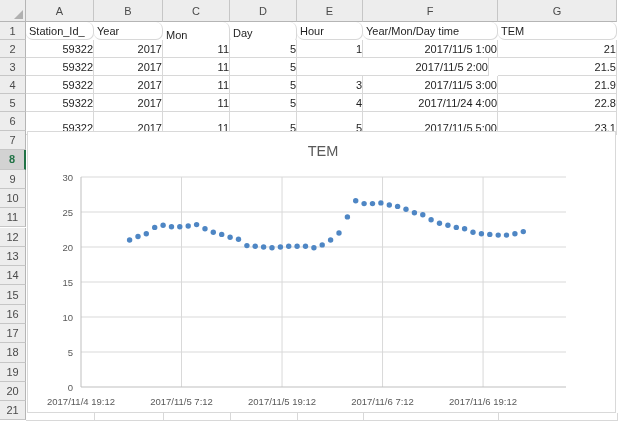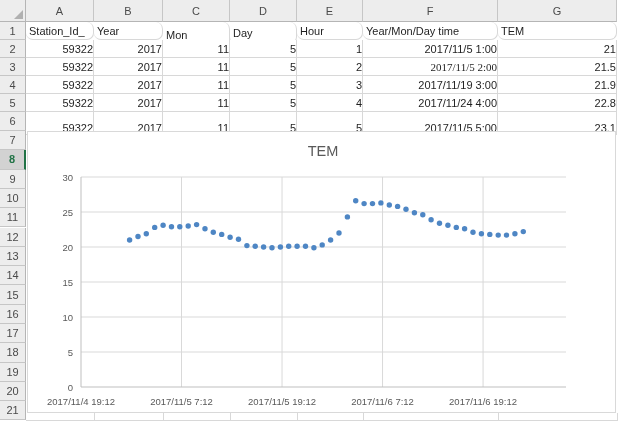--- a/index.html
+++ b/index.html
@@ -77,28 +77,28 @@
       <div class="cell num" style="left: 163px; top: 40px; width: 67px; height: 18px;">11</div>
       <div class="cell num" style="left: 230px; top: 40px; width: 67px; height: 18px;">5</div>
       <div class="cell num" style="left: 297px; top: 40px; width: 66px; height: 18px;">1</div>
       <div class="cell num" style="left: 363px; top: 40px; width: 135px; height: 18px;">2017/11/5 1:00</div>
       <div class="cell num" style="left: 498px; top: 40px; width: 119px; height: 18px;">21</div>
       <div class="cell num" style="left: 26px; top: 58px; width: 68px; height: 18px;">59322</div>
       <div class="cell num" style="left: 94px; top: 58px; width: 69px; height: 18px;">2017</div>
       <div class="cell num" style="left: 163px; top: 58px; width: 67px; height: 18px;">11</div>
       <div class="cell num" style="left: 230px; top: 58px; width: 67px; height: 18px;">5</div>
       <div class="cell num" style="left: 297px; top: 58px; width: 66px; height: 18px;">2</div>
-      <div class="cell num" style="left: 363px; top: 58px; width: 135px; height: 18px; font-family: Liberation Serif, serif;">2017/11/5 2:00</div>
+      <div class="cell num" style="left: 354px; top: 58px; width: 135px; height: 18px;">2017/11/5 2:00</div>
       <div class="cell num" style="left: 498px; top: 58px; width: 119px; height: 18px; text-align: right;">21.5</div>
       <div class="cell num" style="left: 26px; top: 76px; width: 68px; height: 18px;">59322</div>
       <div class="cell num" style="left: 94px; top: 76px; width: 69px; height: 18px;">2017</div>
       <div class="cell num" style="left: 163px; top: 76px; width: 67px; height: 18px;">11</div>
       <div class="cell num" style="left: 230px; top: 76px; width: 67px; height: 18px;">5</div>
       <div class="cell num" style="left: 297px; top: 76px; width: 66px; height: 18px;">3</div>
-      <div class="cell num" style="left: 363px; top: 76px; width: 135px; height: 18px;">2017/11/19 3:00</div>
+      <div class="cell num" style="left: 363px; top: 76px; width: 135px; height: 18px;">2017/11/5 3:00</div>
       <div class="cell num" style="left: 498px; top: 76px; width: 119px; height: 18px;">21.9</div>
       <div class="cell num" style="left: 26px; top: 94px; width: 68px; height: 18px;">59322</div>
       <div class="cell num" style="left: 94px; top: 94px; width: 69px; height: 18px;">2017</div>
       <div class="cell num" style="left: 163px; top: 94px; width: 67px; height: 18px;">11</div>
       <div class="cell num" style="left: 230px; top: 94px; width: 67px; height: 18px;">5</div>
       <div class="cell num" style="left: 297px; top: 94px; width: 66px; height: 18px;">4</div>
       <div class="cell num" style="left: 363px; top: 94px; width: 135px; height: 18px;">2017/11/24 4:00</div>
       <div class="cell num" style="left: 498px; top: 94px; width: 119px; height: 18px;">22.8</div>
       <div class="cell num clip" style="left: 26px; top: 112px; width: 68px; height: 23px;">59322</div>
       <div class="cell num clip" style="left: 94px; top: 112px; width: 69px; height: 23px;">2017</div>

